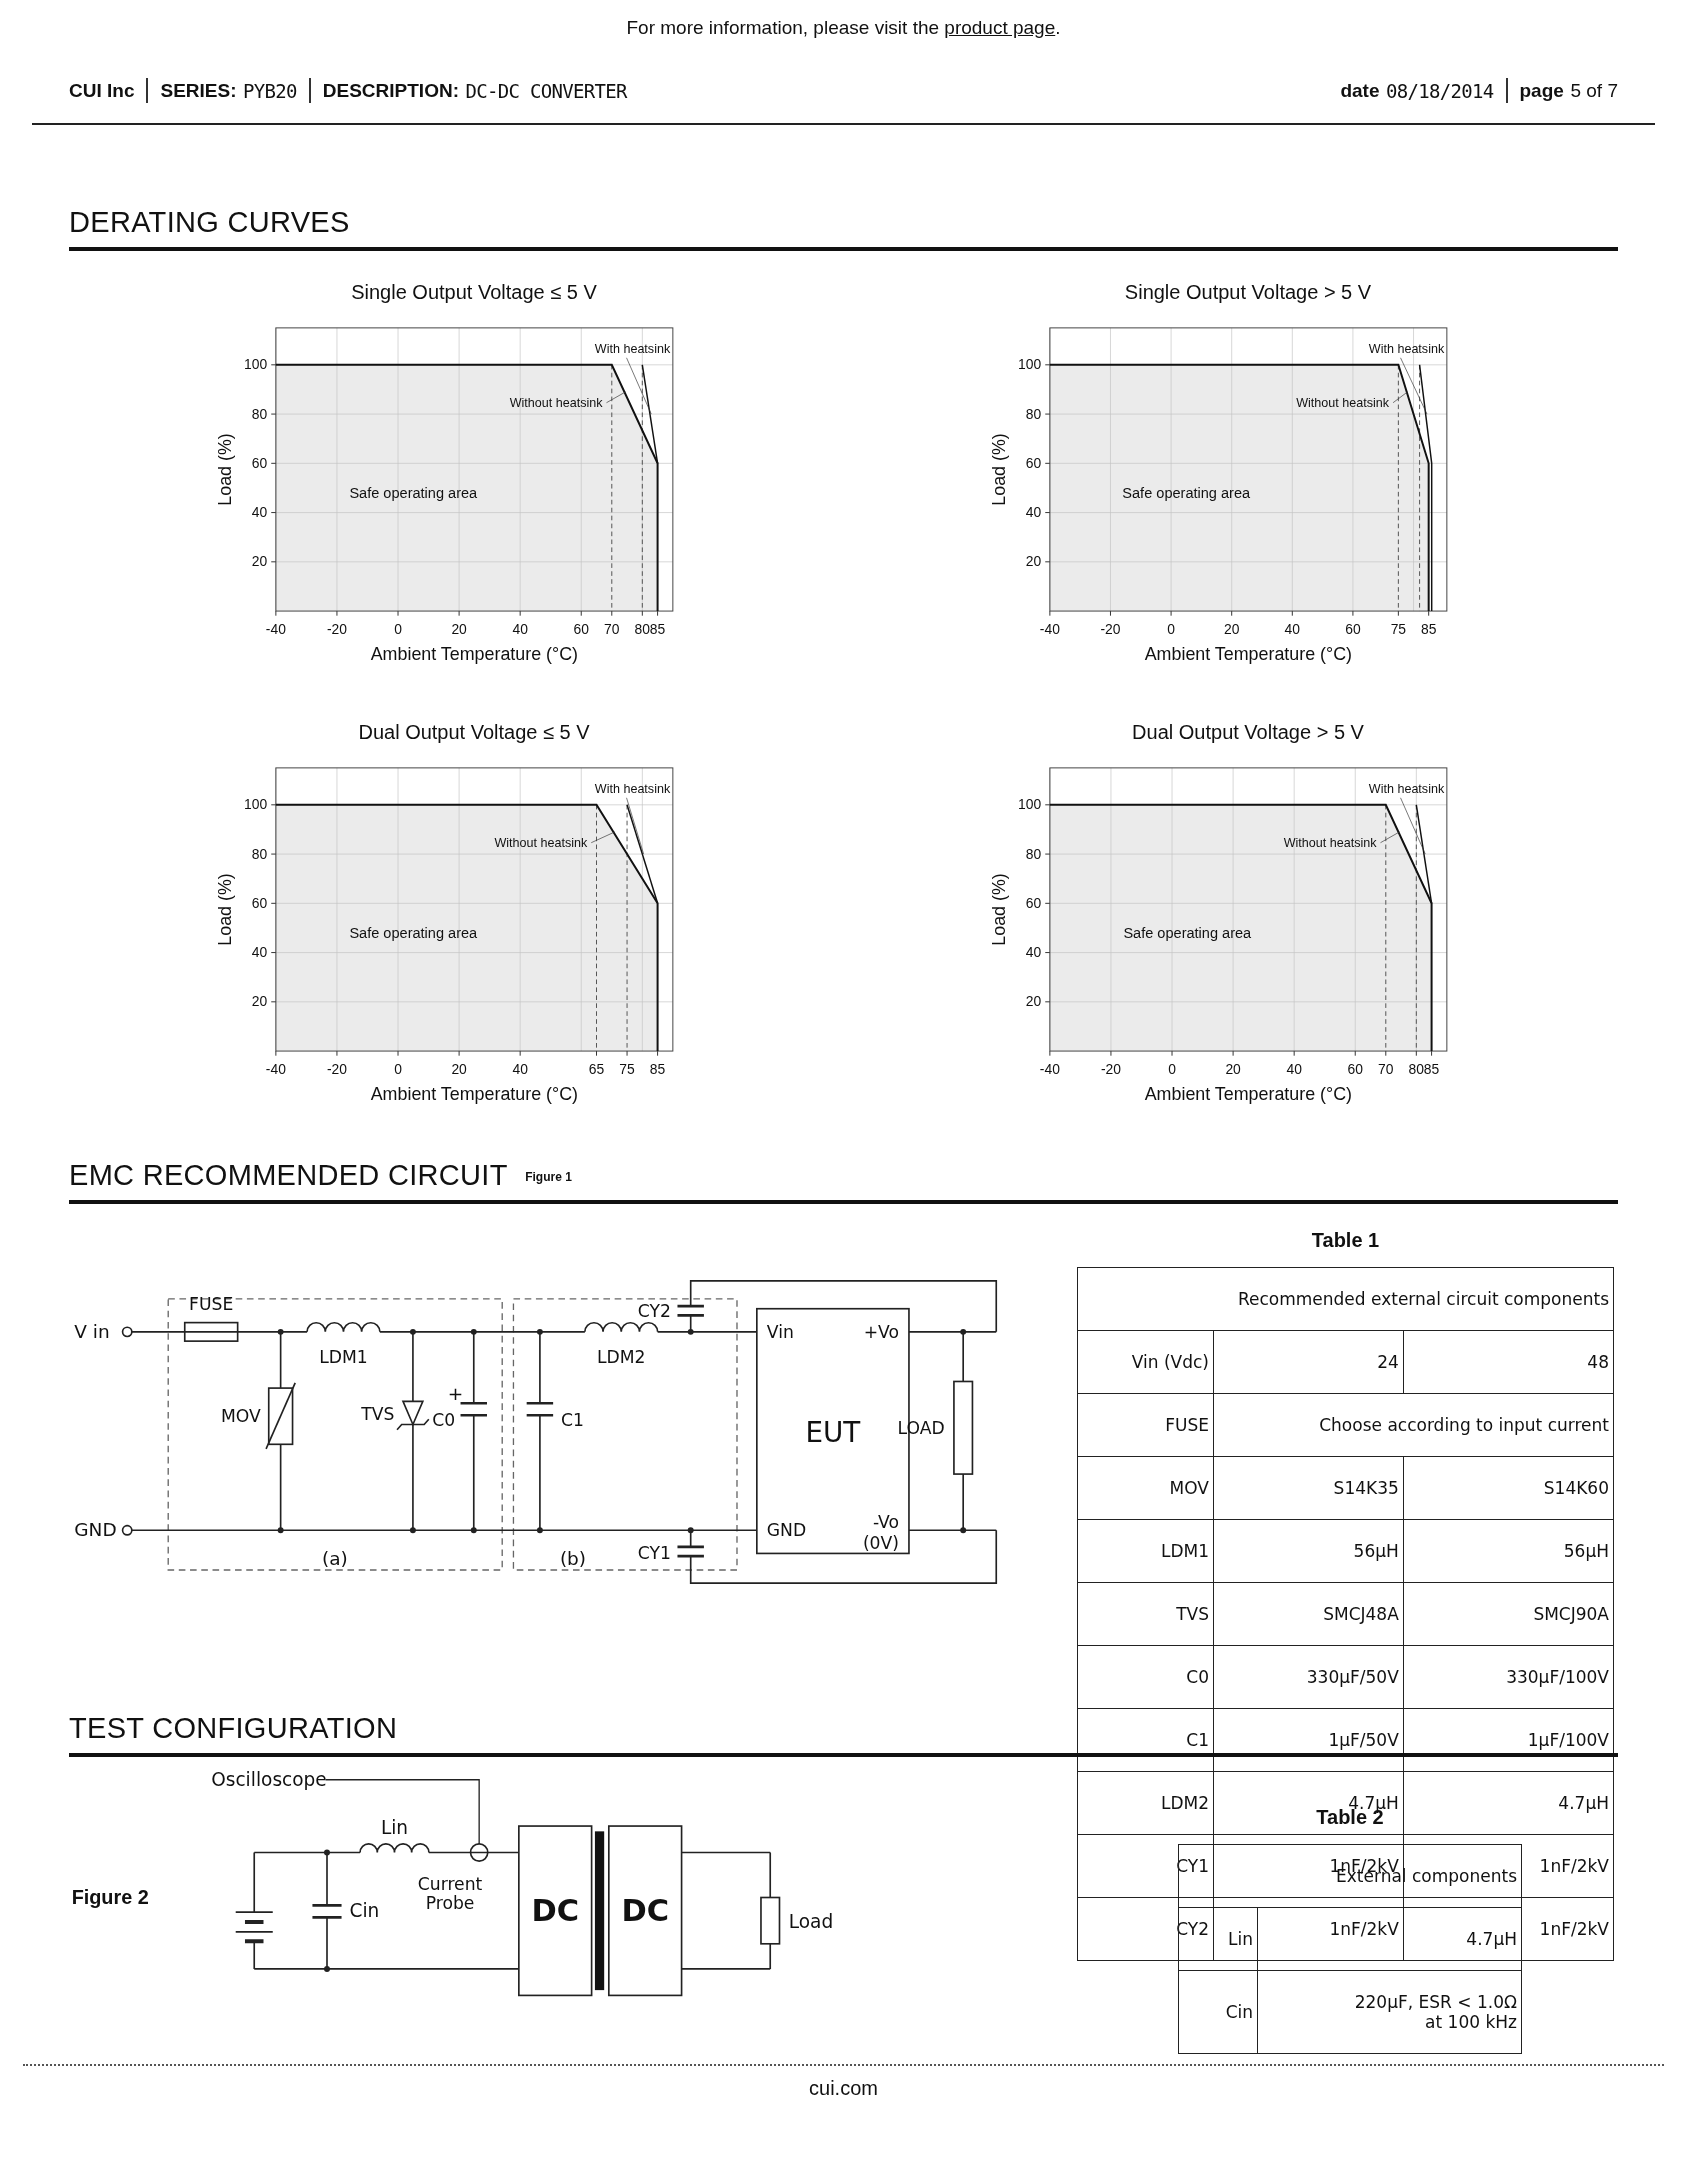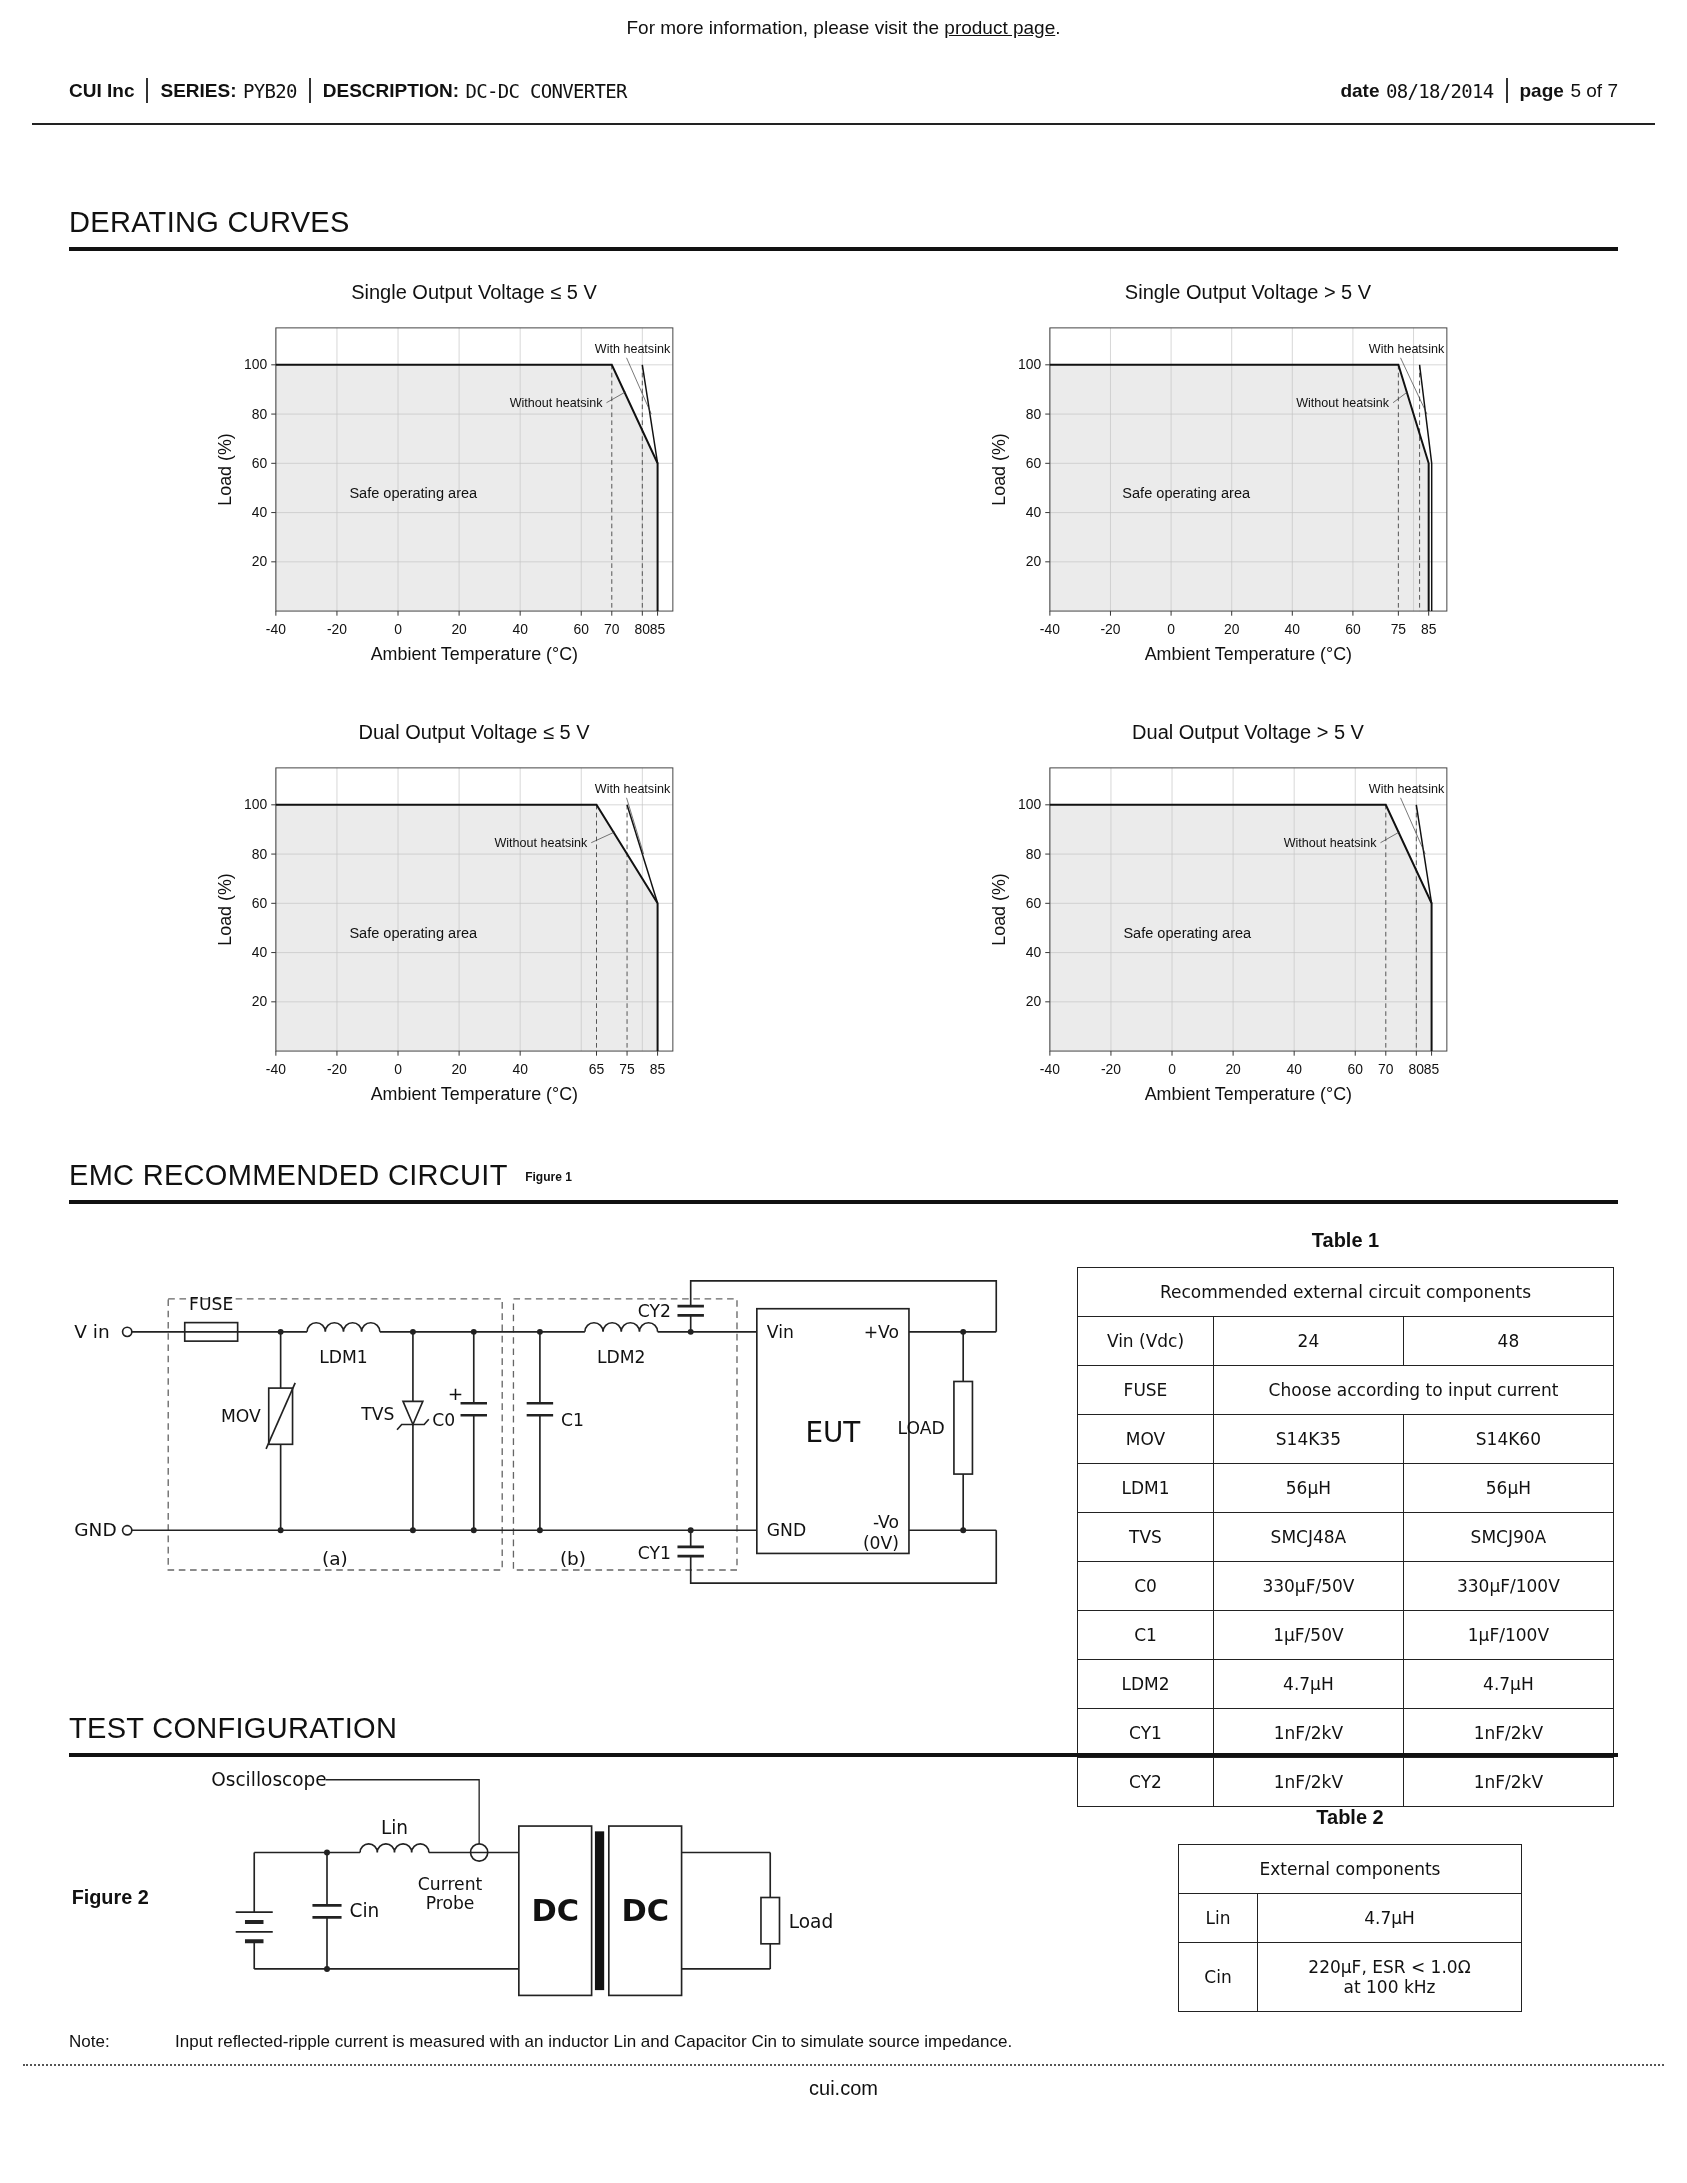--- a/index.html
+++ b/index.html
@@ -45,21 +45,21 @@
   .ftext2{font-family:"DejaVu Sans",sans-serif;font-size:28px;fill:#111;}
   .fbig{font-family:"DejaVu Sans",sans-serif;font-size:42px;fill:#111;}
   .fdc{font-family:"DejaVu Sans",sans-serif;font-size:46px;font-weight:bold;fill:#111;}
   .fcap{font-family:"Liberation Sans",sans-serif;font-size:30px;font-weight:bold;fill:#111;}
 
   
   .table1-wrap{position:absolute;top:1229px;left:1077px;width:537px;}
   .table2-wrap{position:absolute;top:1806px;left:1178px;width:344px;}
   .table-caption{text-align:center;font-size:20px;font-weight:bold;margin-bottom:14.6px;}
   table{border-collapse:collapse;width:100%;font-family:"DejaVu Sans",sans-serif;font-size:17px;}
-  th,td{border:1.3px solid #222;text-align:center;padding:14px 4px;font-weight:normal;}
+  th,td{border:1.3px solid #222;text-align:right;padding:21px 4px;font-weight:normal;}
   #table1 .c1{width:136px;}
   #table2 .t2c1{width:79px;}
   #table2 td{white-space:pre-line;}
 
   
   .note-row{position:absolute;top:2032px;left:69px;right:69px;font-size:17px;display:flex;}
   .note-label{width:106px;font-weight:normal;}
   .dotted-rule{position:absolute;top:2064px;left:23px;right:23px;border-top:2.6px dotted #555;}
   .footer{position:absolute;top:2077px;left:0;width:100%;text-align:center;font-size:20px;}
   .footer b{font-weight:normal;}
@@ -553,24 +553,20 @@
           </tr>
           <tr>
             <td>Cin</td>
             <td>220µF, ESR &lt; 1.0Ω
 at 100 kHz</td>
           </tr>
         </tbody>
     </table>
   </div>
 
-  <div class="note-row">
-    <span class="note-label">Note:</span>
-    <span>Input reflected-ripple current is measured with an inductor Lin and Capacitor Cin to simulate source impedance.</span>
-  </div>
 
   <div class="dotted-rule"></div>
 
   <div class="footer">
     <b>cui</b><span>.com</span>
   </div>
 
 </div>
 
 

